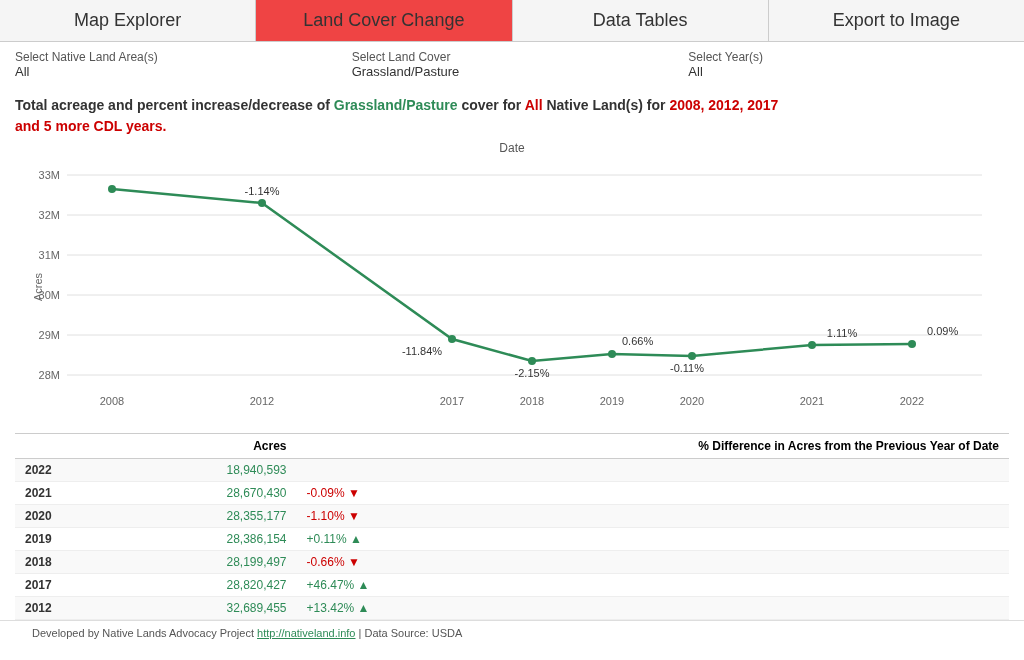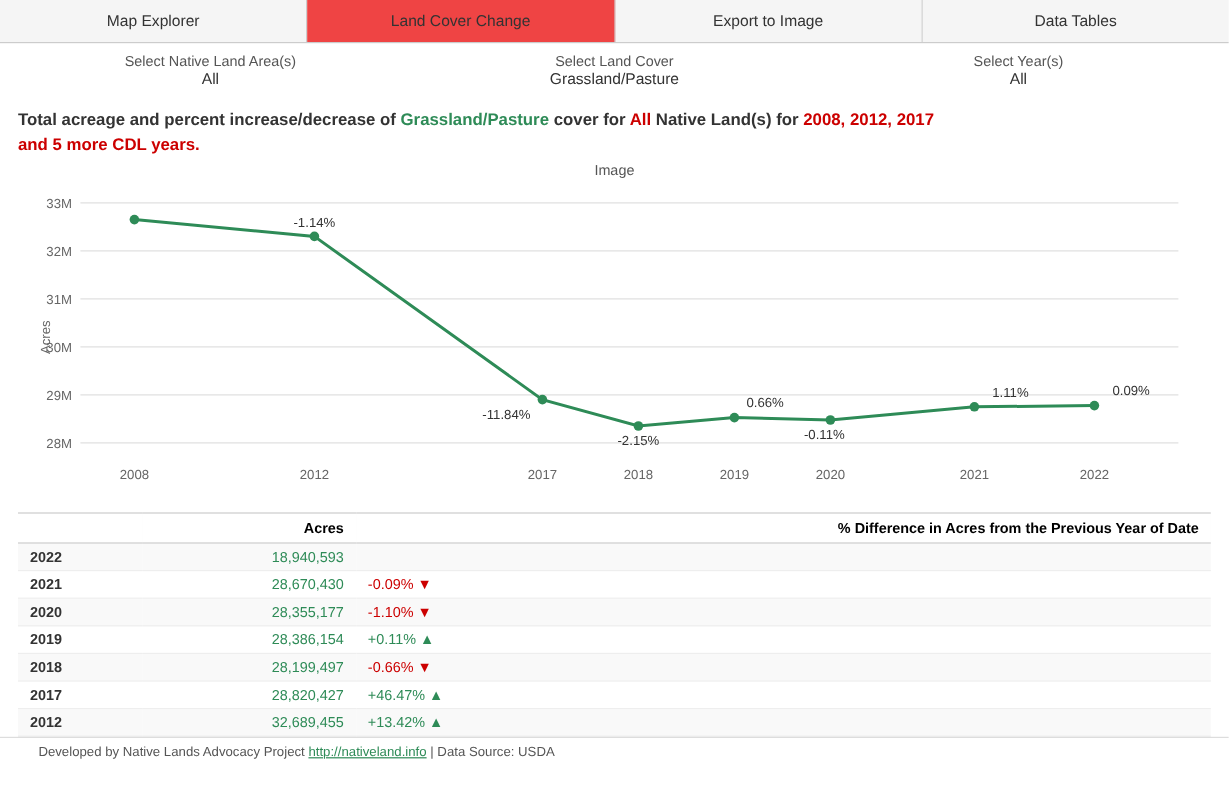--- a/index.html
+++ b/index.html
@@ -5,30 +5,30 @@
     * { box-sizing: border-box; margin: 0; padding: 0; }
     body { font-family: Arial, sans-serif; font-size: 13px; background: #fff; width: 1024px; height: 660px; overflow: hidden; }
 
     
     .tabs { display: flex; border-bottom: 1px solid #ccc; }
     .tab {
       flex: 1;
       text-align: center;
       padding: 10px 0;
       cursor: pointer;
-      font-size: 13px;
+      font-size: 18px;
       background: #f5f5f5;
       border-right: 1px solid #ccc;
       color: #333;
     }
     .tab:last-child { border-right: none; }
     .tab.active { background: #ef4444; font-weight: normal; }
 
     
-    .selectors { display: flex; padding: 8px 15px; gap: 16px; text-align: center; }
+    .selectors { display: flex; padding: 8px 15px; gap: 16px; }
     .selector-group { flex: 1; }
     .selector-label { font-size: 12px; color: #555; }
     .selector-value { font-size: 13px; color: #333; }
 
     
     .description { padding: 8px 15px 4px; font-size: 14px; font-weight: bold; color: #333; line-height: 1.5; }
     .desc-green { color: #2e8b57; font-weight: bold; }
     .desc-red { color: #cc0000; font-weight: bold; }
 
     
@@ -55,24 +55,24 @@
 <body>
 
 <div class="tabs">
   <div class="tab">
     <span>Map Explorer</span>
   </div>
   <div class="tab active">
     <span>Land Cover Change</span>
   </div>
   <div class="tab">
+    <span>Data Tables</span>
+  </div>
+  <div class="tab">
     <span>Export to Image</span>
-  </div>
-  <div class="tab">
-    <span>Data Tables</span>
   </div>
 </div>
 
 <div class="selectors">
   <div class="selector-group">
     <div class="selector-label">Select Native Land Area(s)</div>
     <div class="selector-value">All</div>
   </div>
   <div class="selector-group">
     <div class="selector-label">Select Land Cover</div>
@@ -82,21 +82,21 @@
     <div class="selector-label">Select Year(s)</div>
     <div class="selector-value">All</div>
   </div>
 </div>
 
 <div class="description">
   <span>Total acreage and percent increase/decrease of </span><span class="desc-green">Grassland/Pasture</span><span> cover for </span><span class="desc-red">All</span><span> Native Land(s) for </span><span class="desc-red">2008, 2012, 2017</span><br><span class="desc-red"> and 5 more CDL years.</span>
 </div>
 
 <div class="chart-container">
-  <div class="chart-title">Image</div>
+  <div class="chart-title">Date</div>
   <div class="chart-svg-wrap">
     <svg width="100%" height="260" viewBox="0 0 960 260">
 
       <text x="28" y="22" font-size="11" fill="#666" text-anchor="end">33M</text>
       <text x="28" y="62" font-size="11" fill="#666" text-anchor="end">32M</text>
       <text x="28" y="102" font-size="11" fill="#666" text-anchor="end">31M</text>
       <text x="28" y="142" font-size="11" fill="#666" text-anchor="end">30M</text>
       <text x="28" y="182" font-size="11" fill="#666" text-anchor="end">29M</text>
       <text x="28" y="222" font-size="11" fill="#666" text-anchor="end">28M</text>
 

